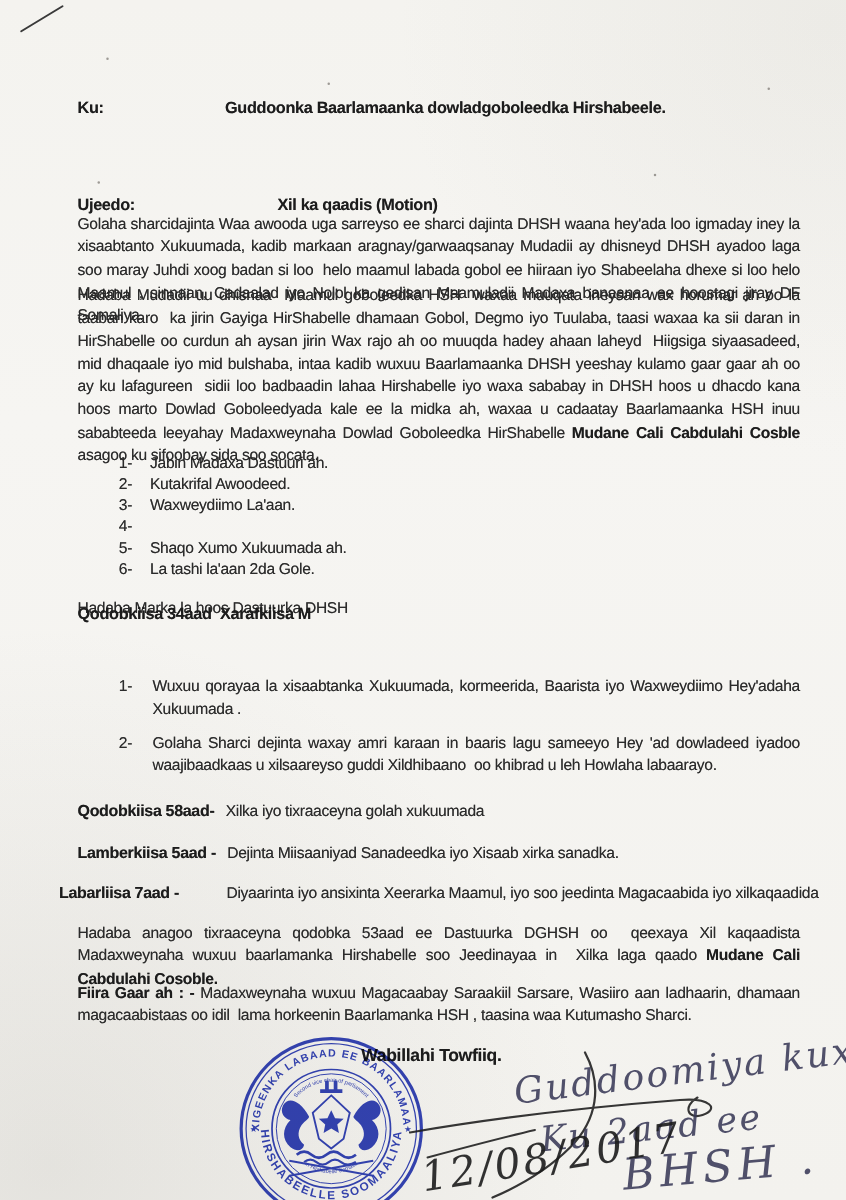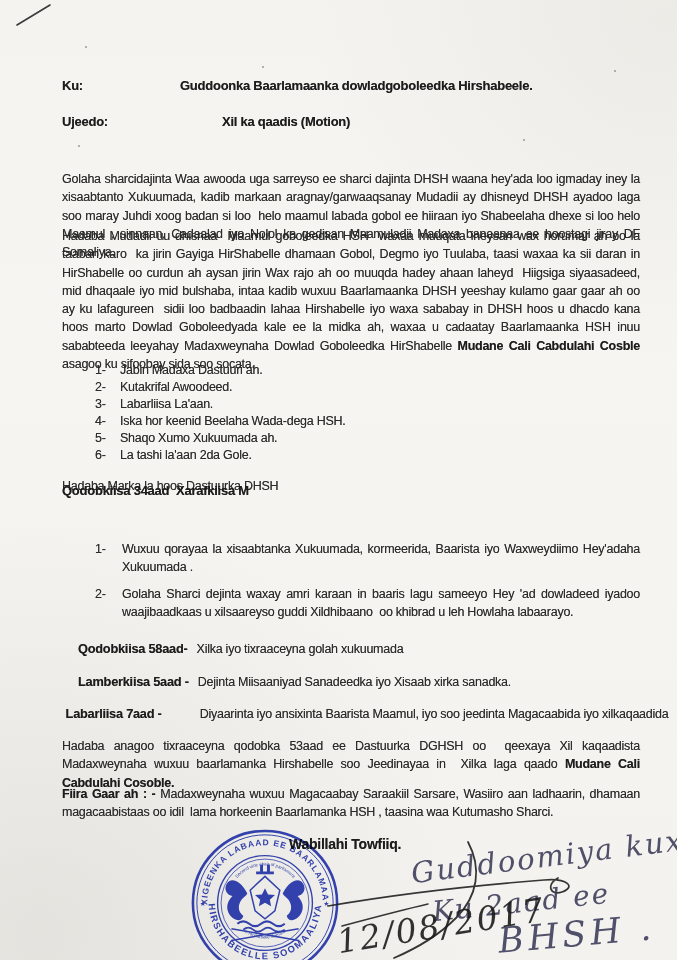--- a/index.html
+++ b/index.html
@@ -15,38 +15,38 @@
   .abs{position:absolute;}
   .doc-text{font-size:12.5px;letter-spacing:-0.25px;line-height:18.3px;
     text-shadow:0 0 .5px rgba(20,20,20,.55);}
   .block{position:absolute;left:62px;width:578px;}
   .just{text-align:justify;white-space:pre-wrap;}
   .b{font-weight:bold;color:#1c1c1c;}
 
   .to-row{top:77px;font-size:13px;font-weight:bold;color:#1c1c1c;}
   .to-row .lbl{display:inline-block;width:118px;}
   .subject-row{top:113px;font-size:13px;font-weight:bold;color:#1c1c1c;}
-  .subject-row .lbl{display:inline-block;width:160px;}
+  .subject-row .lbl{display:inline-block;width:160px;margin-top:42px;}
 
   .p1{top:146px;margin-top:24px;}
   .p2{top:227px;}
 
   .reasons{left:95px;top:362px;width:500px;}
   .reason{display:flex;line-height:16.9px;}
   .reason .num{width:25px;flex:none;}
 
   .intro{top:477px;}
   .article-heading{top:482px;font-size:13px;white-space:pre-wrap;}
 
   .article-item{left:95px;width:545px;display:flex;}
   .article-item .num{width:27px;flex:none;}
   .article-item .txt{width:518px;text-align:justify;white-space:pre-wrap;}
   .ai1{top:540px;} .ai2{top:585px;}
 
-  .clause{display:flex;margin-left:16px;}
+  .clause{display:flex;}
   .clause .clbl{white-space:nowrap;font-size:12.8px;}
   .clause .ctxt{margin-left:9px;white-space:nowrap;}
   .cl1{top:640px;} .cl2{top:673px;} .cl3{top:705px;justify-content:center;}
   .cl3 .ctxt{margin-left:38px;}
 
   .motion{top:737px;}
   .note{top:785px;}
 
   .closing{left:289px;top:835px;font-weight:bold;font-size:14px;color:#1c1c1c;}
 
@@ -97,25 +97,24 @@
       <div class="reason">
           <span class="num">1-</span>
           <span>Jabin Madaxa Dastuuri ah.</span>
         </div>
       <div class="reason">
           <span class="num">2-</span>
           <span>Kutakrifal Awoodeed.</span>
         </div>
       <div class="reason">
           <span class="num">3-</span>
-          <span>Labarliisa La'aan.</span>
+          <span>Waxweydiimo La'aan.</span>
         </div>
       <div class="reason">
           <span class="num">4-</span>
-          <span>Iska hor keenid Beelaha Wada-dega HSH.</span>
         </div>
       <div class="reason">
           <span class="num">5-</span>
           <span>Shaqo Xumo Xukuumada ah.</span>
         </div>
       <div class="reason">
           <span class="num">6-</span>
           <span>La tashi la'aan 2da Gole.</span>
         </div>
     </div>
@@ -136,21 +135,21 @@
     <div class="block clause cl1">
       <span class="b clbl">Qodobkiisa 58aad-</span>
       <span class="ctxt">Xilka iyo tixraaceyna golah xukuumada</span>
     </div>
     <div class="block clause cl2">
       <span class="b clbl">Lamberkiisa 5aad -</span>
       <span class="ctxt">Dejinta Miisaaniyad Sanadeedka iyo Xisaab xirka sanadka.</span>
     </div>
     <div class="block clause cl3">
       <span class="b clbl">Labarliisa 7aad -</span>
-      <span class="ctxt">Diyaarinta iyo ansixinta Baarista Maamul, iyo soo jeedinta Magacaabida iyo xilkaqaadida</span>
+      <span class="ctxt">Diyaarinta iyo ansixinta Xeerarka Maamul, iyo soo jeedinta Magacaabida iyo xilkaqaadida</span>
     </div>
 
     <div class="block just motion"><span>Hadaba anagoo tixraaceyna qodobka 53aad ee Dastuurka DGHSH oo  qeexaya Xil kaqaadista Madaxweynaha wuxuu baarlamanka Hirshabelle soo Jeedinayaa in  Xilka laga qaado </span><span class="b">Mudane Cali Cabdulahi Cosoble.</span></div>
 
     <div class="block just note"><span class="b">Fiira Gaar ah</span><span class="b"> : - </span><span>Madaxweynaha wuxuu Magacaabay Saraakiil Sarsare, Wasiiro aan ladhaarin, dhamaan magacaabistaas oo idil  lama horkeenin Baarlamanka HSH , taasina waa Kutumasho Sharci.</span></div>
 
     <div class="abs closing">Wabillahi Towfiiq.</div>
   </div>
 
   <svg class="abs stamp" viewBox="-80 -80 160 160">

